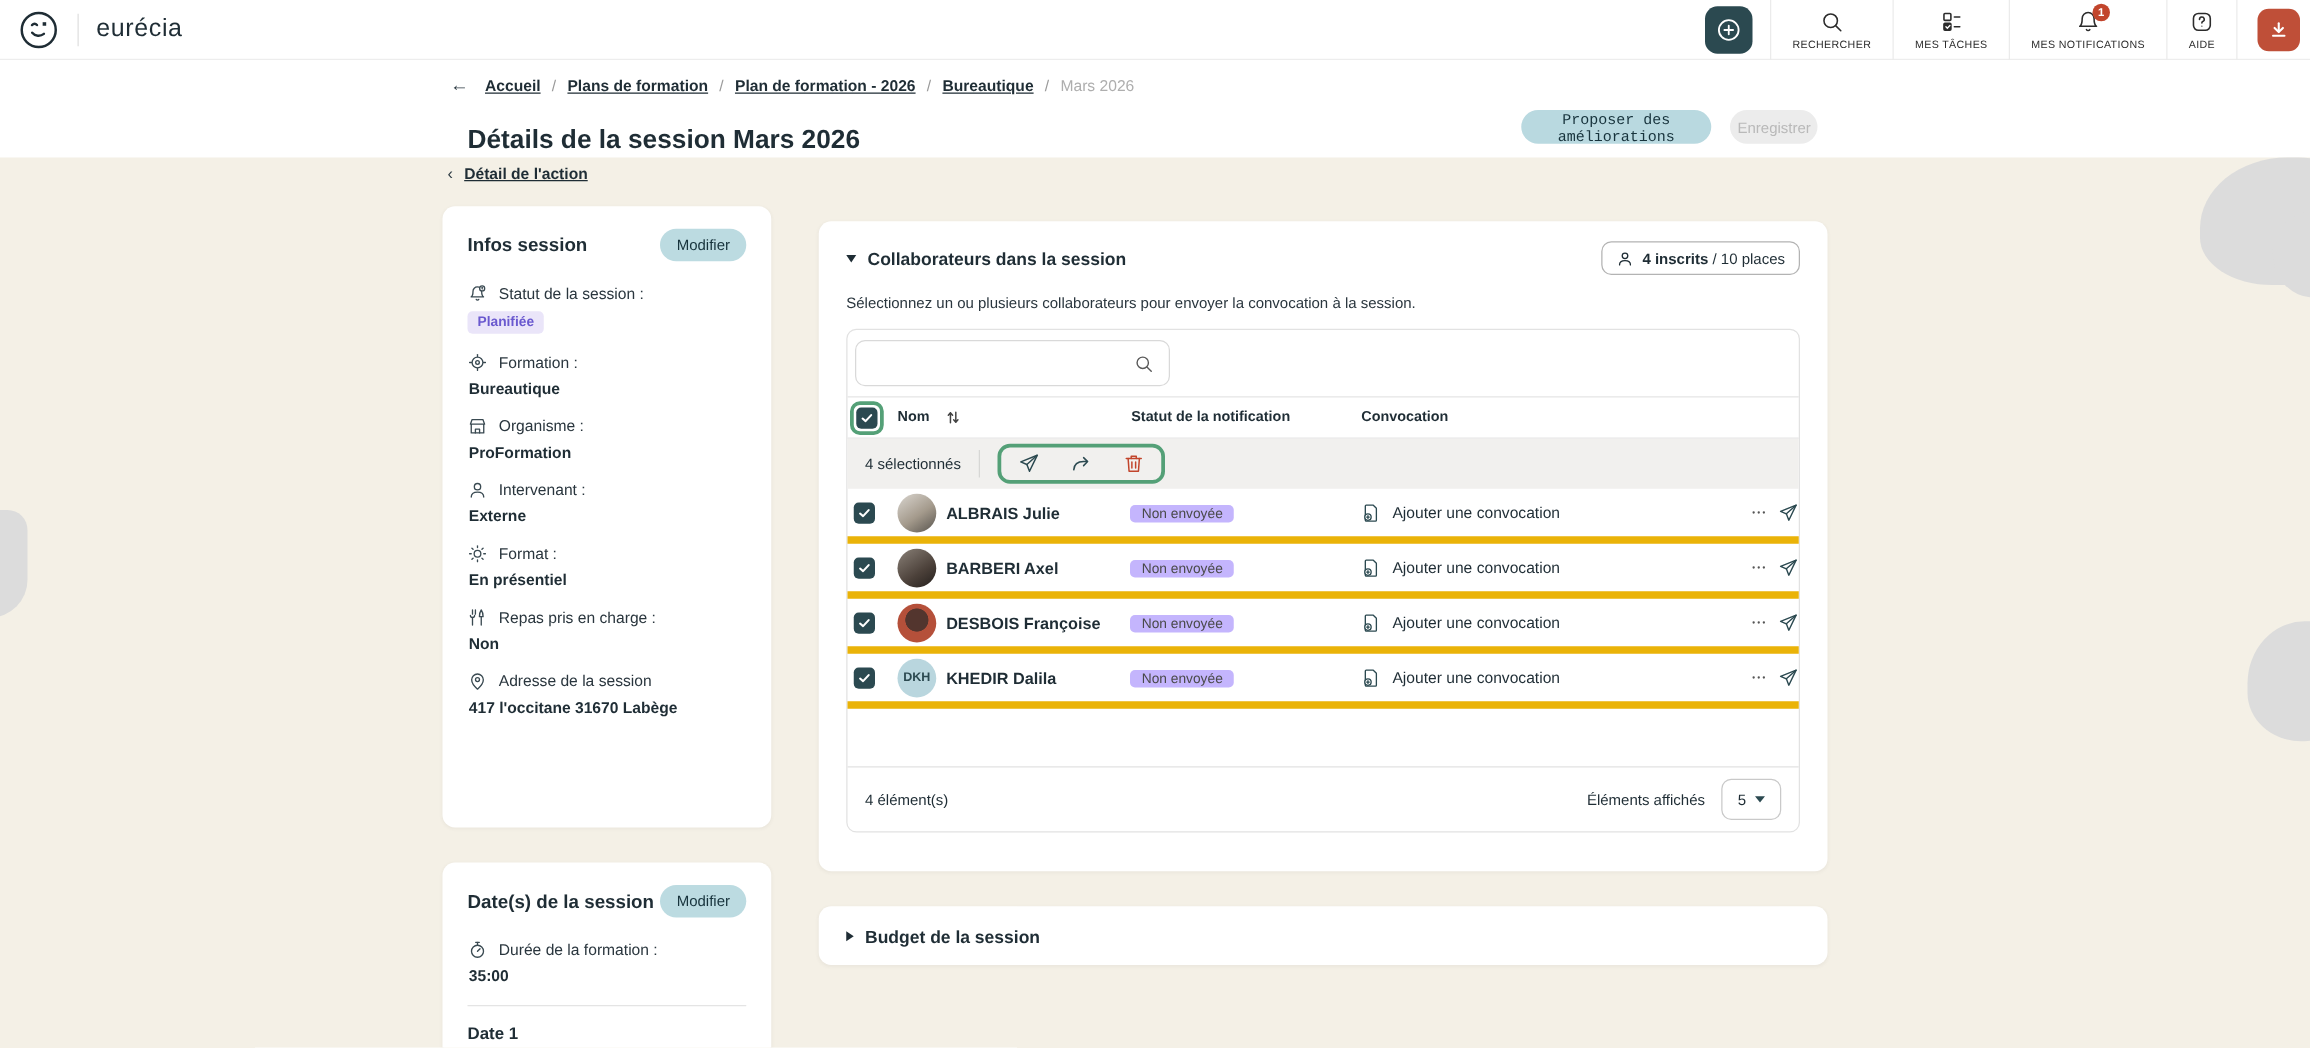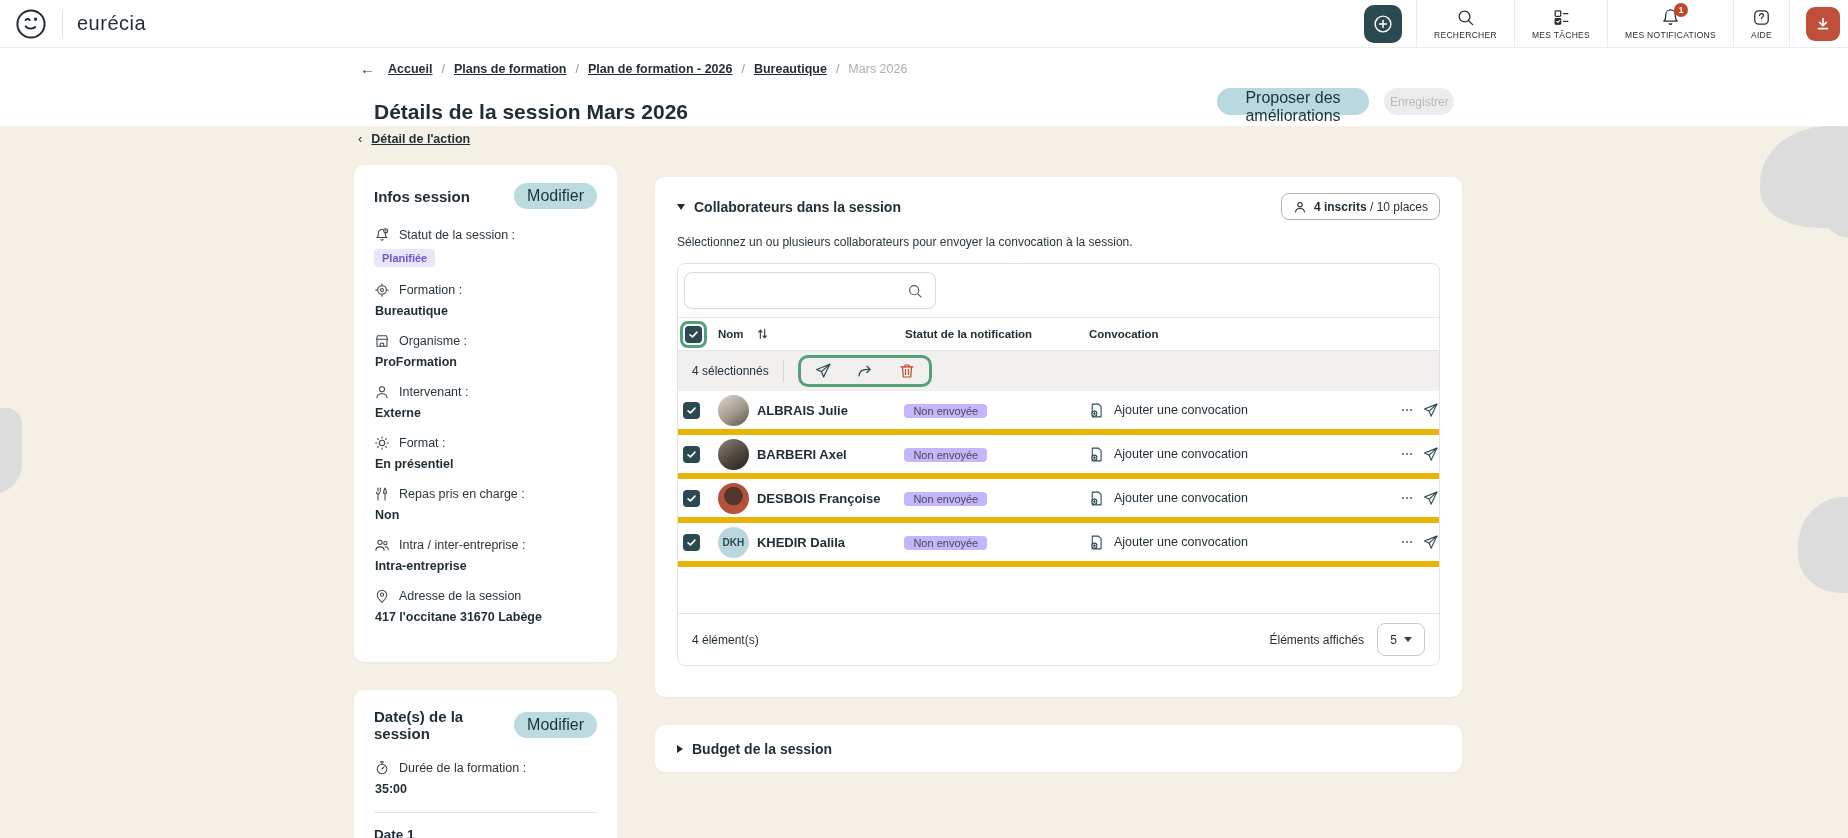--- a/index.html
+++ b/index.html
@@ -39,21 +39,21 @@
   }
   
   .crumb-row { position:absolute; top:60px; left:360px; display:flex; align-items:center; gap:9px; font-size:12.5px; z-index:3; }
   .crumb-link { color:#1f2d35; font-weight:600; text-decoration:underline; cursor:pointer; white-space:nowrap; }
   .crumb-sep { color:#9a9a9a; }
   .crumb-current { color:#aeaeae; }
   .back-arrow { color:#2c3a42; font-size:15px; cursor:pointer; margin-right:4px; }
   .page-title { position:absolute; top:86px; left:374px; font-size:21px; font-weight:bold; color:#1f2d35; z-index:3; }
   .btn-propose {
     position:absolute; top:88px; left:1217px; width:152px; height:27px; border:none; border-radius:14px;
-    background:#b9d9e0; color:#17333c; font-size:16px; font-family:Liberation Sans, sans-serif; cursor:pointer; z-index:3;
+    background:#b9d9e0; color:#17333c; font-size:12px; font-family:Liberation Mono, monospace; cursor:pointer; z-index:3;
   }
   .btn-save {
     position:absolute; top:88px; left:1384px; width:70px; height:27px; border:none; border-radius:14px;
     background:#ececec; color:#b9b9b9; font-size:12px; font-family:inherit; z-index:3;
   }
   
   .page-bg { position:absolute; top:126px; left:0; width:1848px; height:712px; background:#f4f0e6; z-index:1; }
   .blob { position:absolute; background:#dcdcdc; z-index:1; }
   .blob-tr { top:126px; right:-42px; width:130px; height:102px; border-radius:58% 42% 52% 48% / 60% 50% 58% 40%; }
   .blob-tr2 { top:168px; right:-30px; width:60px; height:70px; border-radius:60% 40% 45% 55% / 50% 55% 45% 50%; }
@@ -63,21 +63,21 @@
   .back-chevron { color:#2c3a42; font-size:13px; }
   .back-link { font-weight:600; text-decoration:underline; color:#1f2d35; cursor:pointer; }
   
   .card { position:absolute; background:#fff; border-radius:10px; box-shadow:0 1px 3px rgba(60,60,50,0.05); z-index:2; }
   #card-infos { left:354px; top:165px; width:263px; height:497px; padding:18px 20px; }
   #card-dates { left:354px; top:690px; width:263px; height:280px; padding:18px 20px; }
   .card-head { display:flex; align-items:center; justify-content:space-between; }
   .card-title { font-size:15px; font-weight:bold; color:#1f2d35; }
   .btn-modify {
     border:none; border-radius:13px; background:#bcdbe1; color:#17333c;
-    font-size:16px; font-family:inherit; height:26px; padding:0 13px; cursor:pointer;
+    font-size:12px; font-family:inherit; height:26px; padding:0 13px; cursor:pointer;
   }
   .fields { margin-top:18px; }
   .field { margin-bottom:15px; }
   .field-label { display:flex; align-items:center; gap:9px; font-size:12.5px; color:#2a363e; }
   .field-value { margin-top:6px; font-size:12.5px; font-weight:bold; color:#1f2d35; padding-left:1px; }
   .badge-status-session {
     display:inline-block; margin-top:6px; background:#eae5f9; color:#6a59cf;
     font-size:11px; font-weight:bold; padding:3px 8px; border-radius:4px;
   }
   .dates-divider { border:none; border-top:1px solid #e4e4e4; margin:16px 0 14px 0; }
@@ -353,34 +353,20 @@
             <path d="M6 3v5M9.5 3v5M6 21v-9M6 12a2.5 2.5 0 0 0 2.5-2.5"></path>
             <path d="M6 12a2.5 2.5 0 0 1-2.5-2.5"></path>
             <path d="M16.5 3c-1.6 2.2-2.2 5-2.2 8h4.4c0-3-.6-5.8-2.2-8zM16.5 11v10"></path>
           </svg>
         </span>
         <span>Repas pris en charge :</span>
       </div>
       <div class="field-value">Non</div>
     </div>
 
-    <div class="field">
-      <div class="field-label">
-        <span>
-          <svg width="16" height="16" viewBox="0 0 24 24" fill="none" stroke="#3a4a52" stroke-width="1.6" stroke-linecap="round">
-            <circle cx="9" cy="8" r="3.2"></circle>
-            <path d="M2.8 20c0-3.4 2.8-5.2 6.2-5.2s6.2 1.8 6.2 5.2"></path>
-            <circle cx="17" cy="9.2" r="2.5"></circle>
-            <path d="M16.6 14.5c2.7.2 4.8 1.9 4.8 4.7"></path>
-          </svg>
-        </span>
-        <span>Intra / inter-entreprise :</span>
-      </div>
-      <div class="field-value">Intra-entreprise</div>
-    </div>
 
     <div class="field">
       <div class="field-label">
         <span>
           <svg width="16" height="16" viewBox="0 0 24 24" fill="none" stroke="#3a4a52" stroke-width="1.6" stroke-linecap="round" stroke-linejoin="round">
             <path d="M12 21.5s-7-6-7-11.2a7 7 0 0 1 14 0c0 5.2-7 11.2-7 11.2z"></path>
             <circle cx="12" cy="10" r="2.4"></circle>
           </svg>
         </span>
         <span>Adresse de la session</span>

